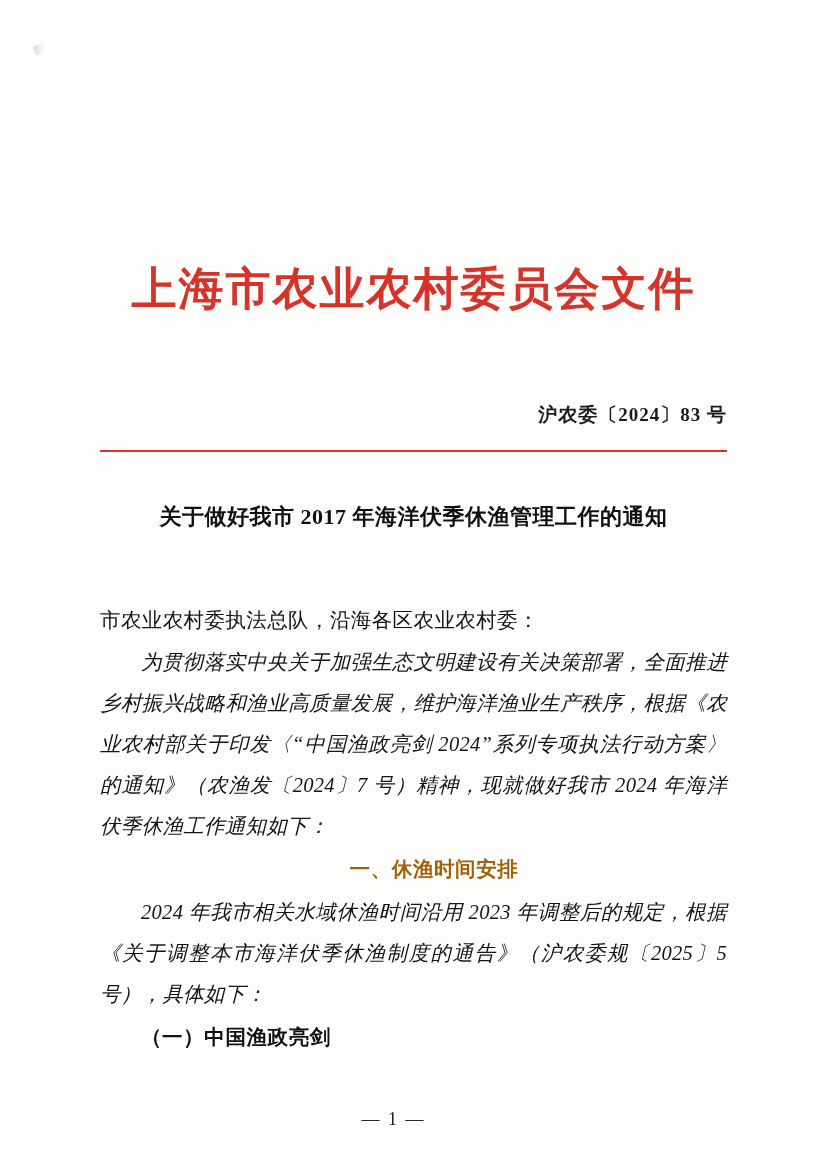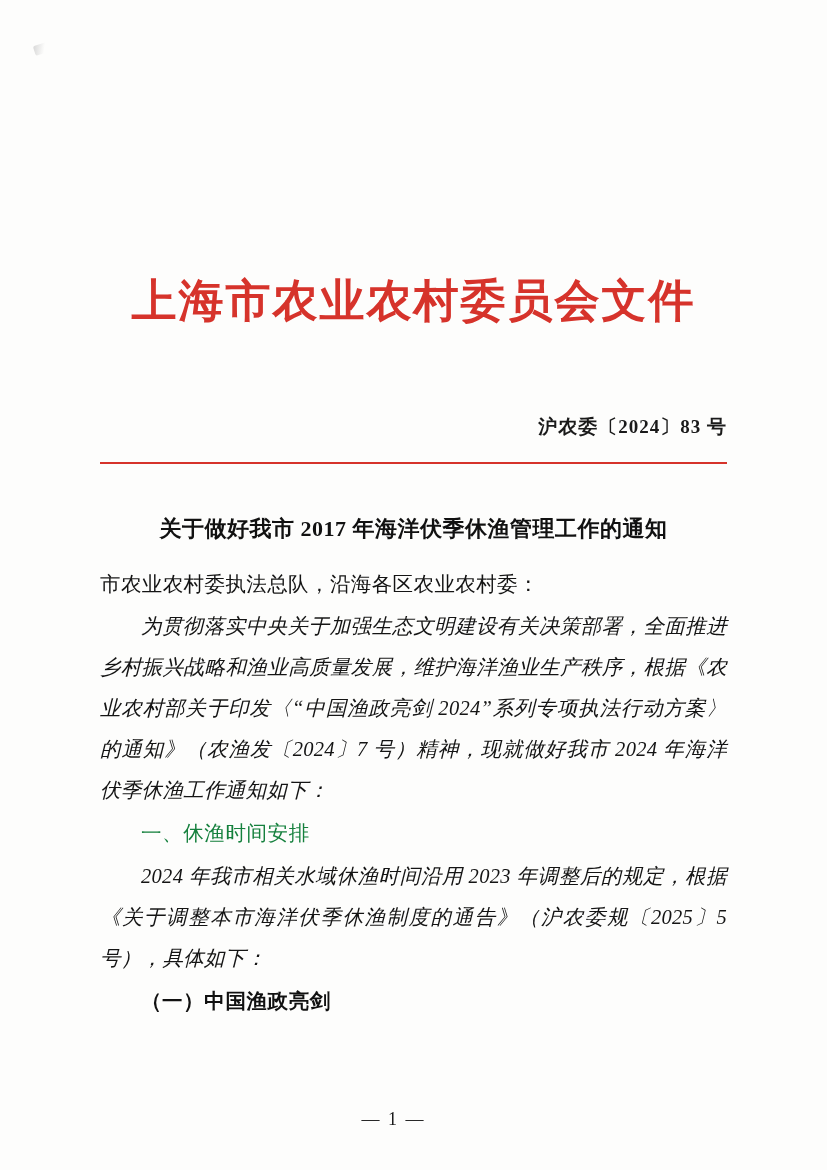--- a/index.html
+++ b/index.html
@@ -27,21 +27,21 @@
     top: 44px;
     width: 14px;
     height: 10px;
     background: linear-gradient(115deg, rgba(170,170,170,0.45) 0%, rgba(255,255,255,0) 70%);
     transform: rotate(-18deg);
     border-radius: 2px;
   }
   .content {
     position: absolute;
     left: 100px;
-    top: 12px;
+    top: 0;
     width: 627px;
   }
   .doc-title {
     margin-top: 262px;
     text-align: center;
     color: #d6332b;
     font-family: "Liberation Serif", "DejaVu Serif", serif;
     font-weight: bold;
     font-size: 45px;
     letter-spacing: 2px;
@@ -66,47 +66,48 @@
   .subject {
     margin-top: 48px;
     text-align: center;
     font-size: 22px;
     font-weight: bold;
     color: #111111;
     letter-spacing: 0.5px;
     line-height: 1.5;
   }
   .addressee {
-    margin-top: 20px;
+    margin-top: 68px;
     font-size: 20.5px;
     color: #141414;
     letter-spacing: 0.4px;
     line-height: 1.9;
   }
   .para {
     font-size: 20.5px;
     color: #141414;
     line-height: 2.0;
     text-align: justify;
     text-justify: inter-ideograph;
     letter-spacing: 0.3px;
     margin-top: 2px;
     font-style: italic;
   }
   .para.indent {
     text-indent: 41px;
   }
   .heading {
     font-size: 20.5px;
-    font-weight: normal;
-    color: #15803d;
+    font-weight: bold;
+    color: #a16207;
     line-height: 2.0;
     text-indent: 41px;
     margin-top: 2px;
     letter-spacing: 0.6px;
+    text-align: center;
   }
   .subheading {
     font-size: 20.5px;
     font-weight: bold;
     color: #111111;
     line-height: 2.0;
     text-indent: 41px;
     margin-top: 2px;
     letter-spacing: 0.6px;
   }

